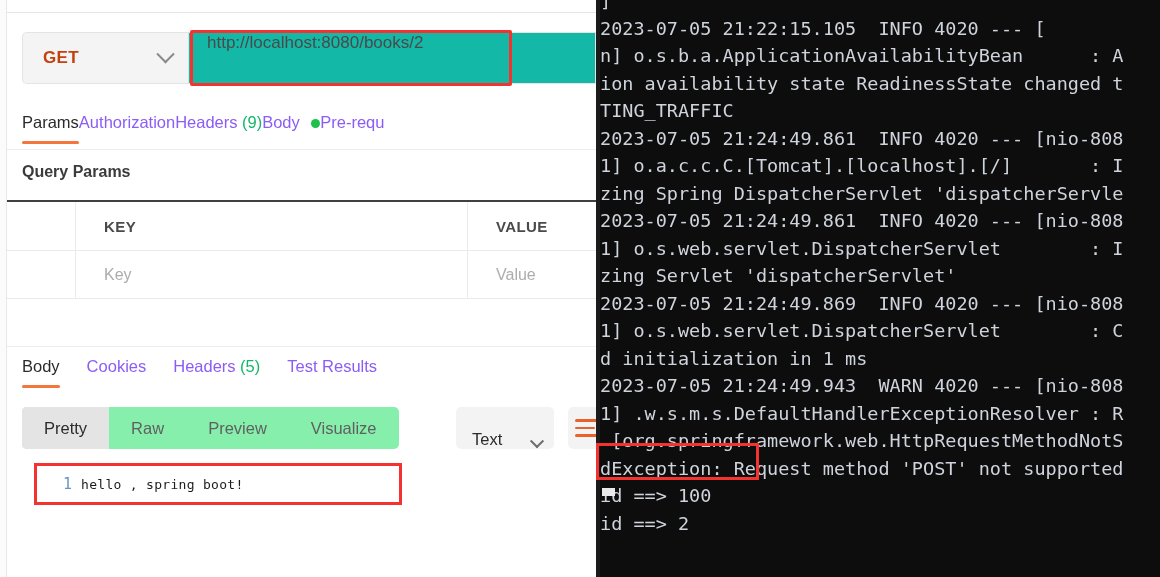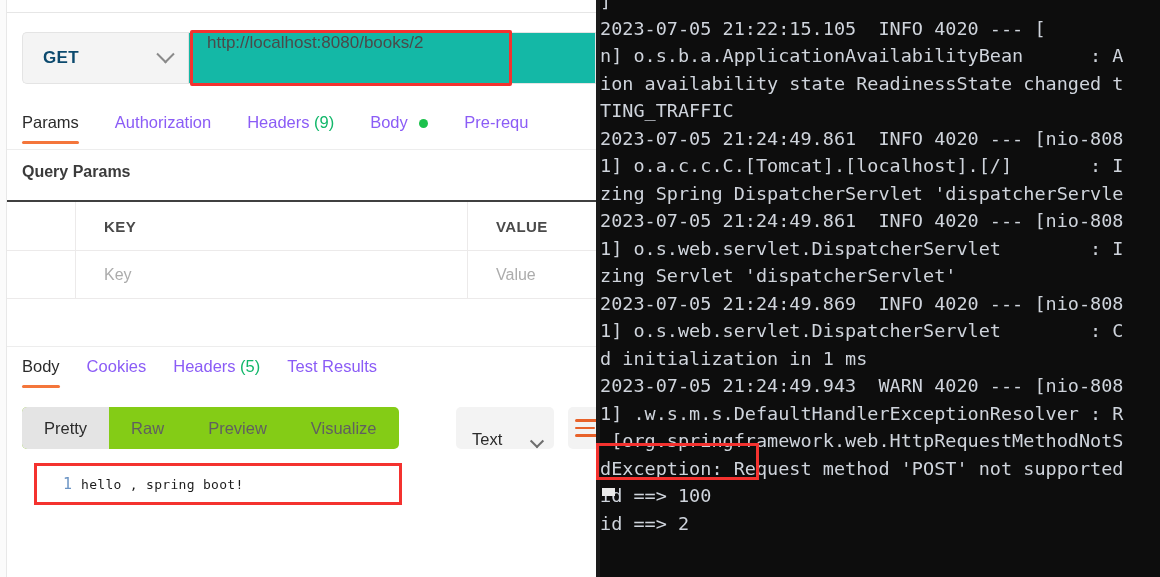--- a/index.html
+++ b/index.html
@@ -41,21 +41,21 @@
     background: #f4f4f4;
     border: 1px solid #e4e4e4;
     border-right: none;
     border-radius: 5px 0 0 5px;
     display: flex; align-items: center;
     justify-content: space-between;
     padding: 0 16px 0 20px;
     cursor: pointer;
   }
   .method-label {
-    font-size: 17px; font-weight: bold; color: #0c4a6e;
+    font-size: 17px; font-weight: bold; color: #c2410c;
     letter-spacing: 0.4px;
   }
   .chev {
     width: 13px; height: 13px;
     border-right: 2px solid #8a8a8a;
     border-bottom: 2px solid #8a8a8a;
     transform: rotate(45deg) translate(-3px,-3px);
   }
   .url-box {
     flex: 1; height: 52px;
@@ -72,21 +72,21 @@
     width: 322px; height: 56px;
     border: 3px solid #f4322f;
     border-radius: 2px;
     pointer-events: none;
     z-index: 9;
   }
 
   
   .req-tabs {
     position: absolute; left: 22px; top: 113px;
-    display: flex; align-items: flex-start; gap: 36px;
+    display: flex; align-items: flex-start; 
     height: 36px; white-space: nowrap;
   }
   .rtab { position: relative; cursor: pointer; padding-bottom: 12px; }
   .rtab-label { font-size: 16.5px; color: #8b5cf6; }
   .rtab.active .rtab-label { color: #2b2b2b; }
   .rtab.active::after {
     content: ""; position: absolute; left: 0; bottom: 0;
     width: 100%; height: 3px; background: #f4763b; border-radius: 2px;
   }
   .badge-green { color: #12b76a; font-size: 16.5px; }
@@ -129,21 +129,21 @@
   }
   .resp-tabs {
     position: absolute; left: 22px; top: 357px;
     display: flex; align-items: flex-start; gap: 27px;
     height: 36px; white-space: nowrap;
   }
 
   
   .fmt-group {
     position: absolute; left: 22px; top: 407px;
-    height: 42px; background: #84cc16; border-radius: 5px;
+    height: 42px; background: #86efac; border-radius: 5px;
     display: flex; align-items: stretch; overflow: hidden;
   }
   .fmt-btn {
     display: flex; align-items: center; padding: 0 22px;
     font-size: 16.5px; color: #606060; cursor: pointer;
   }
   .fmt-btn.active { background: #e4e4e4; color: #2b2b2b; }
   .type-select {
     position: absolute; left: 456px; top: 407px;
     height: 42px; width: 98px;

